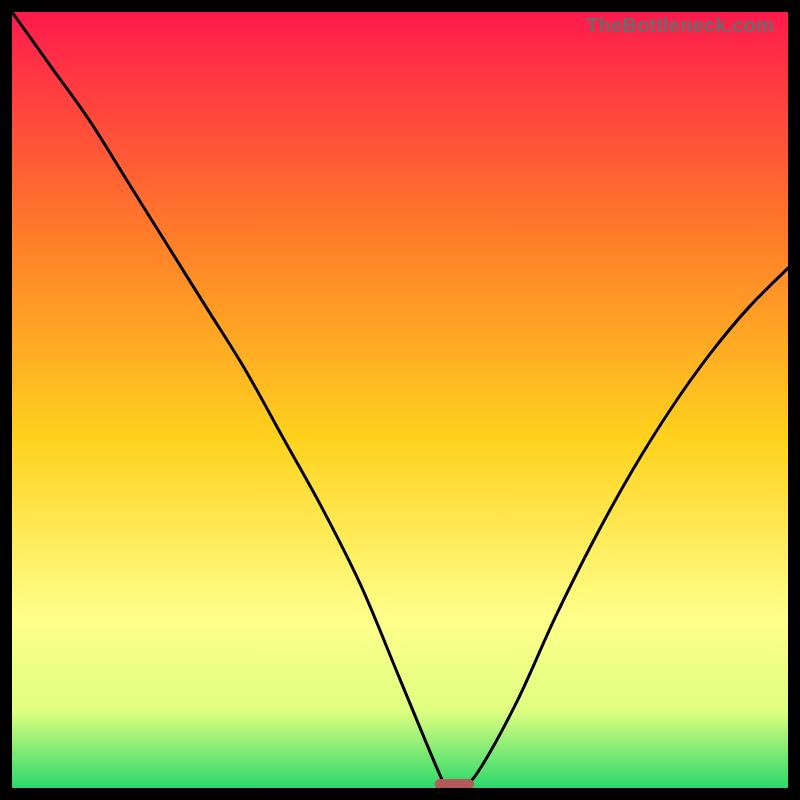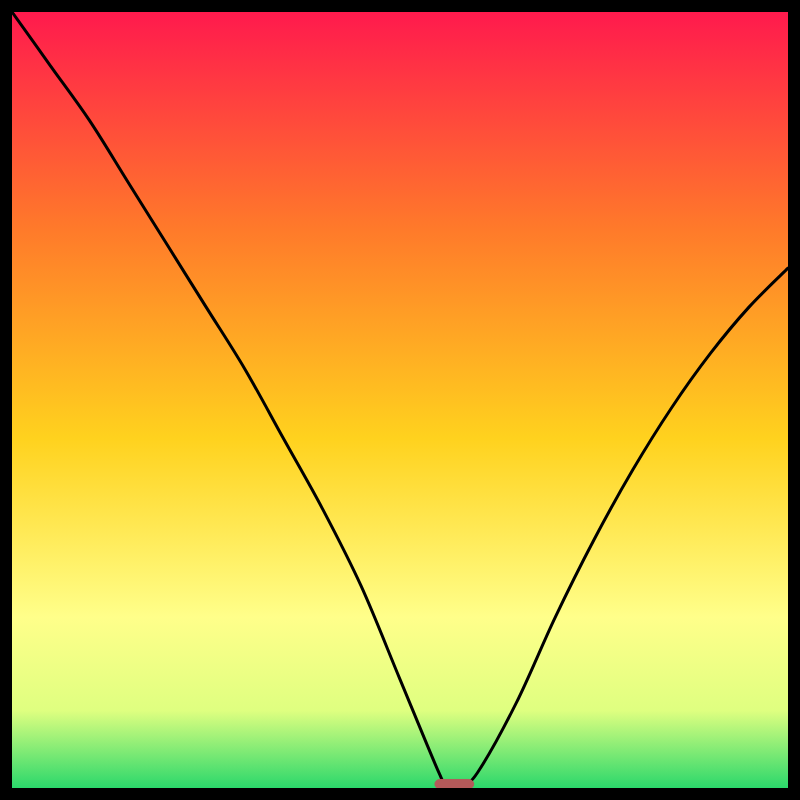--- a/index.html
+++ b/index.html
@@ -48,13 +48,14 @@
           <stop offset="55%" stop-color="#ffd21e"></stop>
           <stop offset="78%" stop-color="#ffff8a"></stop>
           <stop offset="90%" stop-color="#dfff80"></stop>
           <stop offset="100%" stop-color="#2bd86b"></stop>
         </linearGradient>
     </defs>
     <rect id="grad-rect" x="0" y="0" width="776" height="776" fill="url(#bg-grad)"></rect>
     <path id="curve-path" fill="none" stroke-width="3" stroke-linecap="round" stroke-linejoin="round" d="M 0 0 C 6.466666666666668 9.053333333333322, 25.866666666666667 36.21333333333327, 38.800000000000004 54.319999999999936 C 51.73333333333334 72.4266666666666, 64.66666666666667 89.23999999999997, 77.60000000000001 108.63999999999999 C 90.53333333333335 128.04, 103.46666666666665 150.02666666666667, 116.39999999999999 170.72000000000003 C 129.33333333333331 191.41333333333338, 142.26666666666668 212.10666666666674, 155.20000000000002 232.80000000000007 C 168.13333333333335 253.4933333333334, 181.06666666666666 274.18666666666667, 194 294.88 C 206.93333333333334 315.5733333333333, 219.86666666666665 334.9733333333333, 232.79999999999998 356.96 C 245.73333333333332 378.94666666666666, 258.66666666666663 403.52, 271.59999999999997 426.8 C 284.5333333333333 450.08000000000004, 297.4666666666667 472.06666666666666, 310.40000000000003 496.64 C 323.33333333333337 521.2133333333334, 336.26666666666665 545.7866666666666, 349.2 574.24 C 362.1333333333333 602.6933333333334, 375.06666666666666 636.32, 388 667.36 C 400.93333333333334 698.4, 419.04 743.02, 426.8 760.48 C 434.56 777.94, 430.68000000000006 770.1800000000001, 434.56000000000006 772.12 C 438.44000000000005 774.06, 444.90666666666664 774.06, 450.08 772.12 C 455.25333333333333 770.1800000000001, 456.5466666666666 774.0600000000001, 465.59999999999997 760.48 C 474.6533333333333 746.9, 491.4666666666667 716.5066666666667, 504.40000000000003 690.64 C 517.3333333333334 664.7733333333333, 530.2666666666667 632.4399999999999, 543.1999999999999 605.28 C 556.1333333333332 578.12, 569.0666666666666 552.2533333333333, 582 527.6800000000001 C 594.9333333333334 503.10666666666674, 607.8666666666668 479.8266666666667, 620.8000000000001 457.84000000000003 C 633.7333333333333 435.85333333333335, 646.6666666666667 415.16, 659.6 395.76 C 672.5333333333333 376.35999999999996, 685.4666666666667 358.2533333333333, 698.4 341.43999999999994 C 711.3333333333333 324.6266666666666, 724.2666666666667 309.1066666666667, 737.1999999999999 294.88 C 750.1333333333332 280.6533333333333, 769.5333333333333 262.5466666666666, 776 256.0799999999999" stroke="#000000"></path>
     <rect id="marker-rect" rx="5" ry="5" x="422.91999999999996" y="767.464" width="38.800000000000004" height="9.312" fill="#b45a5a" stroke="#b45a5a"></rect>
   </svg>
+  <div class="watermark">TheBottleneck.com</div>
 </div>
 
 </body></html>

